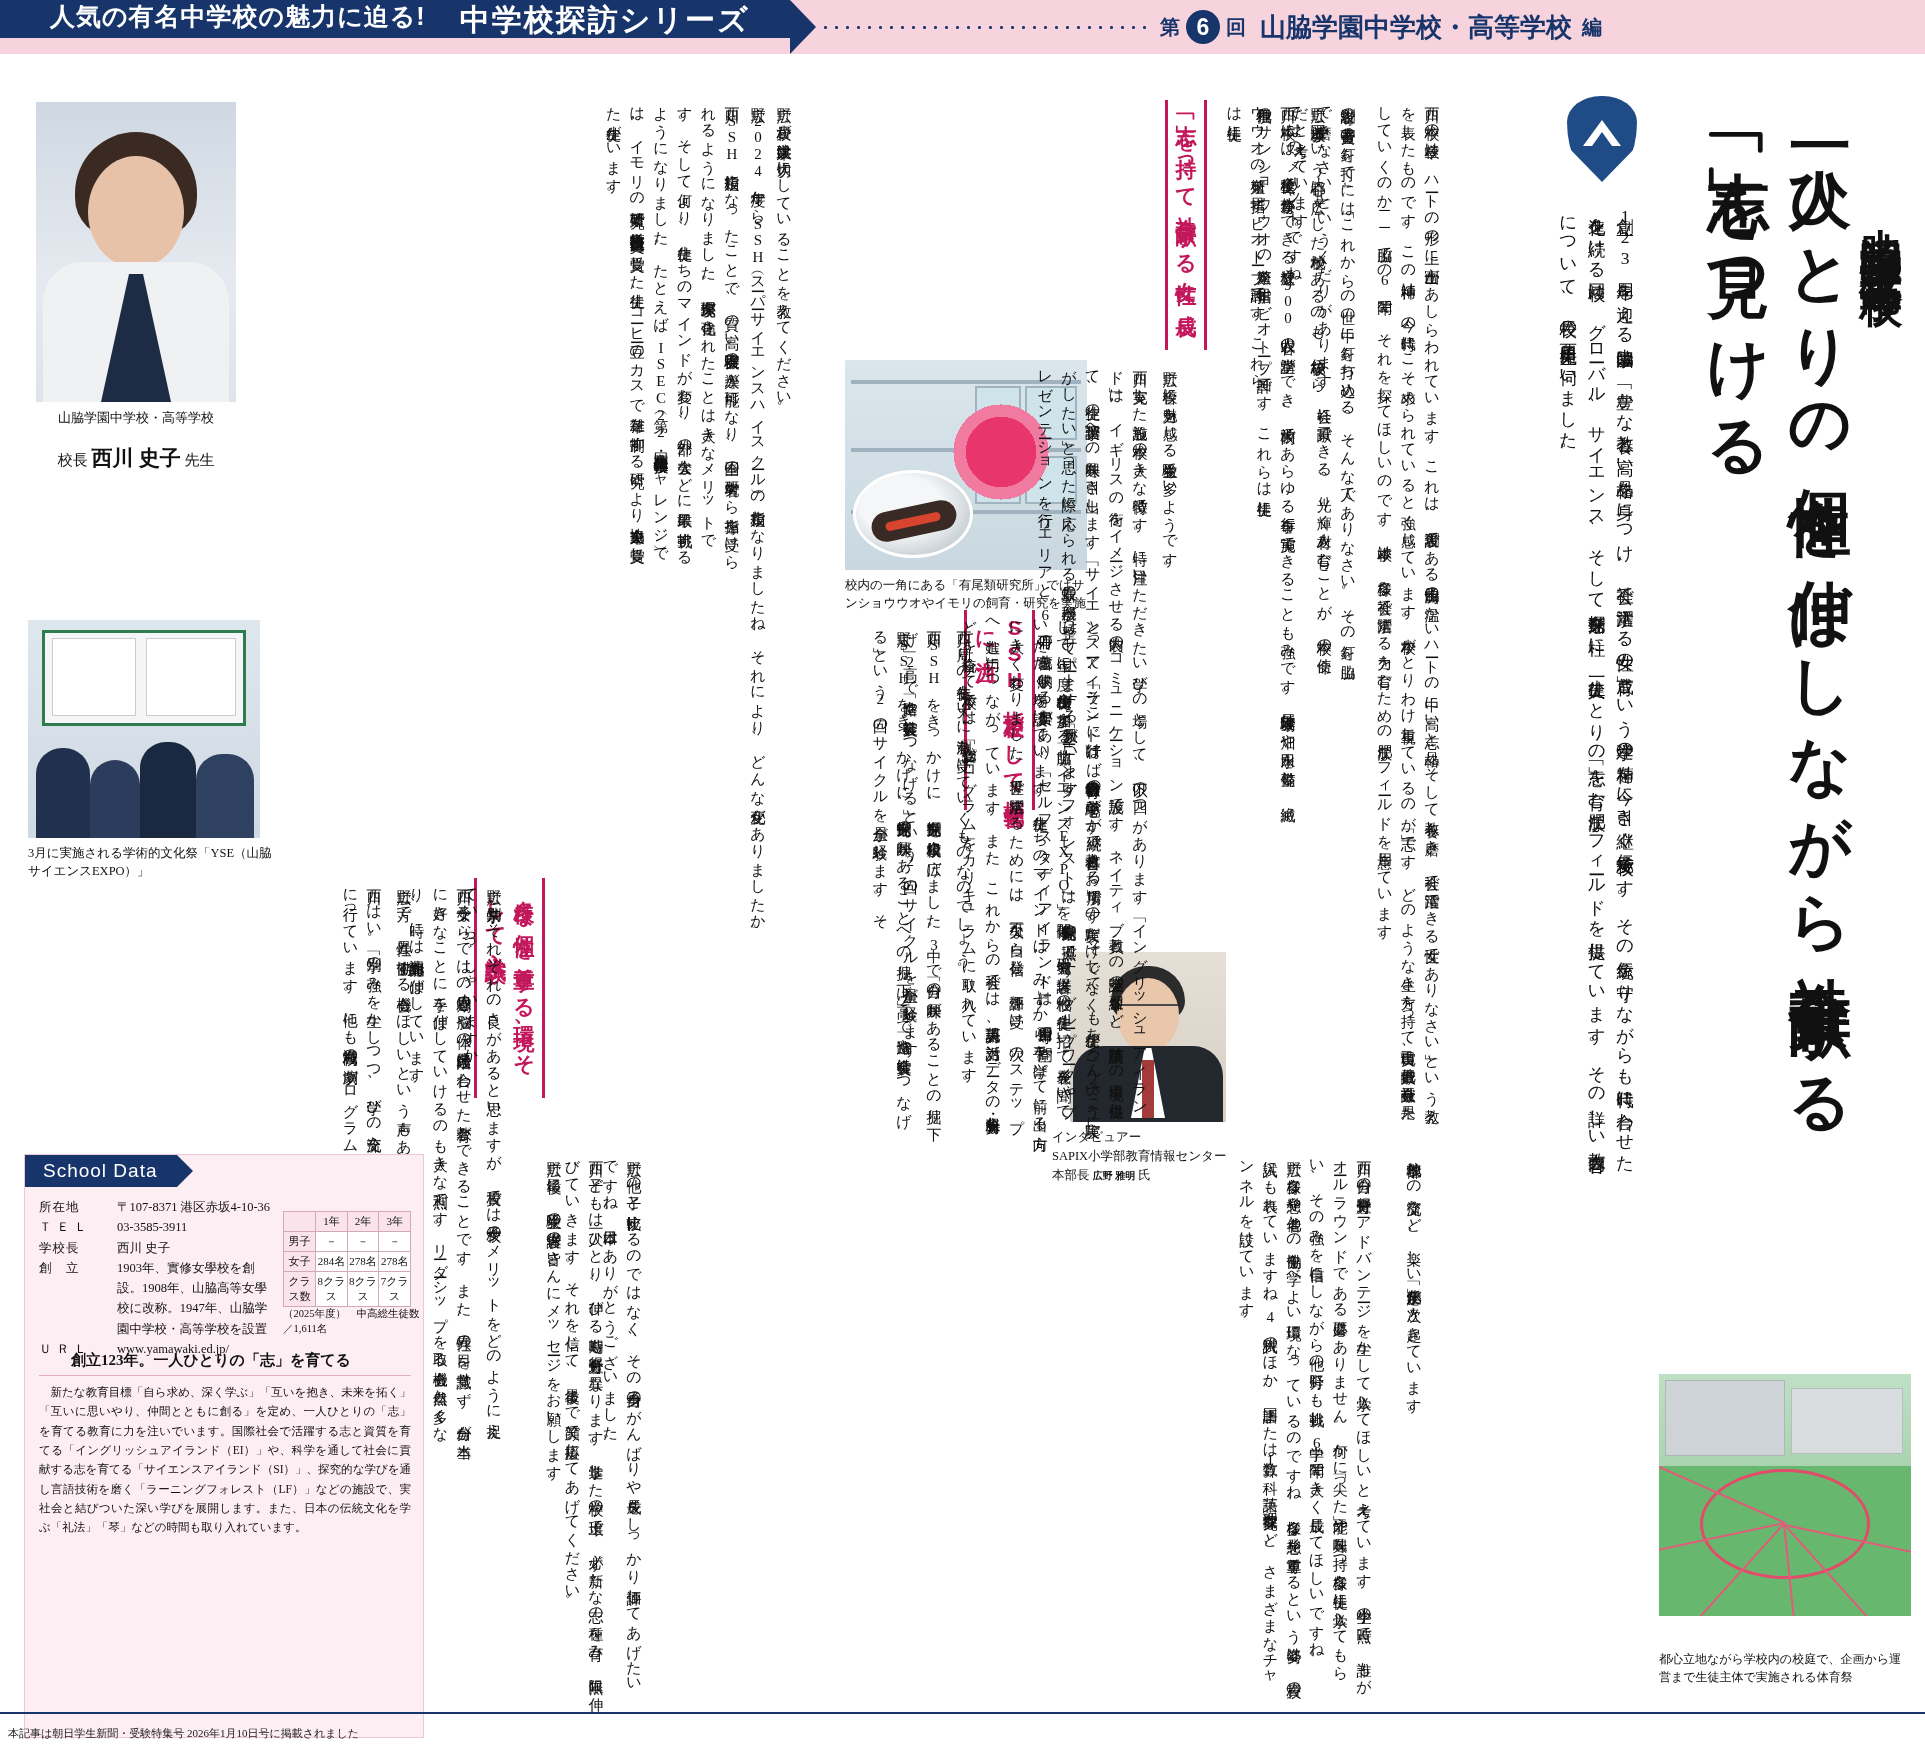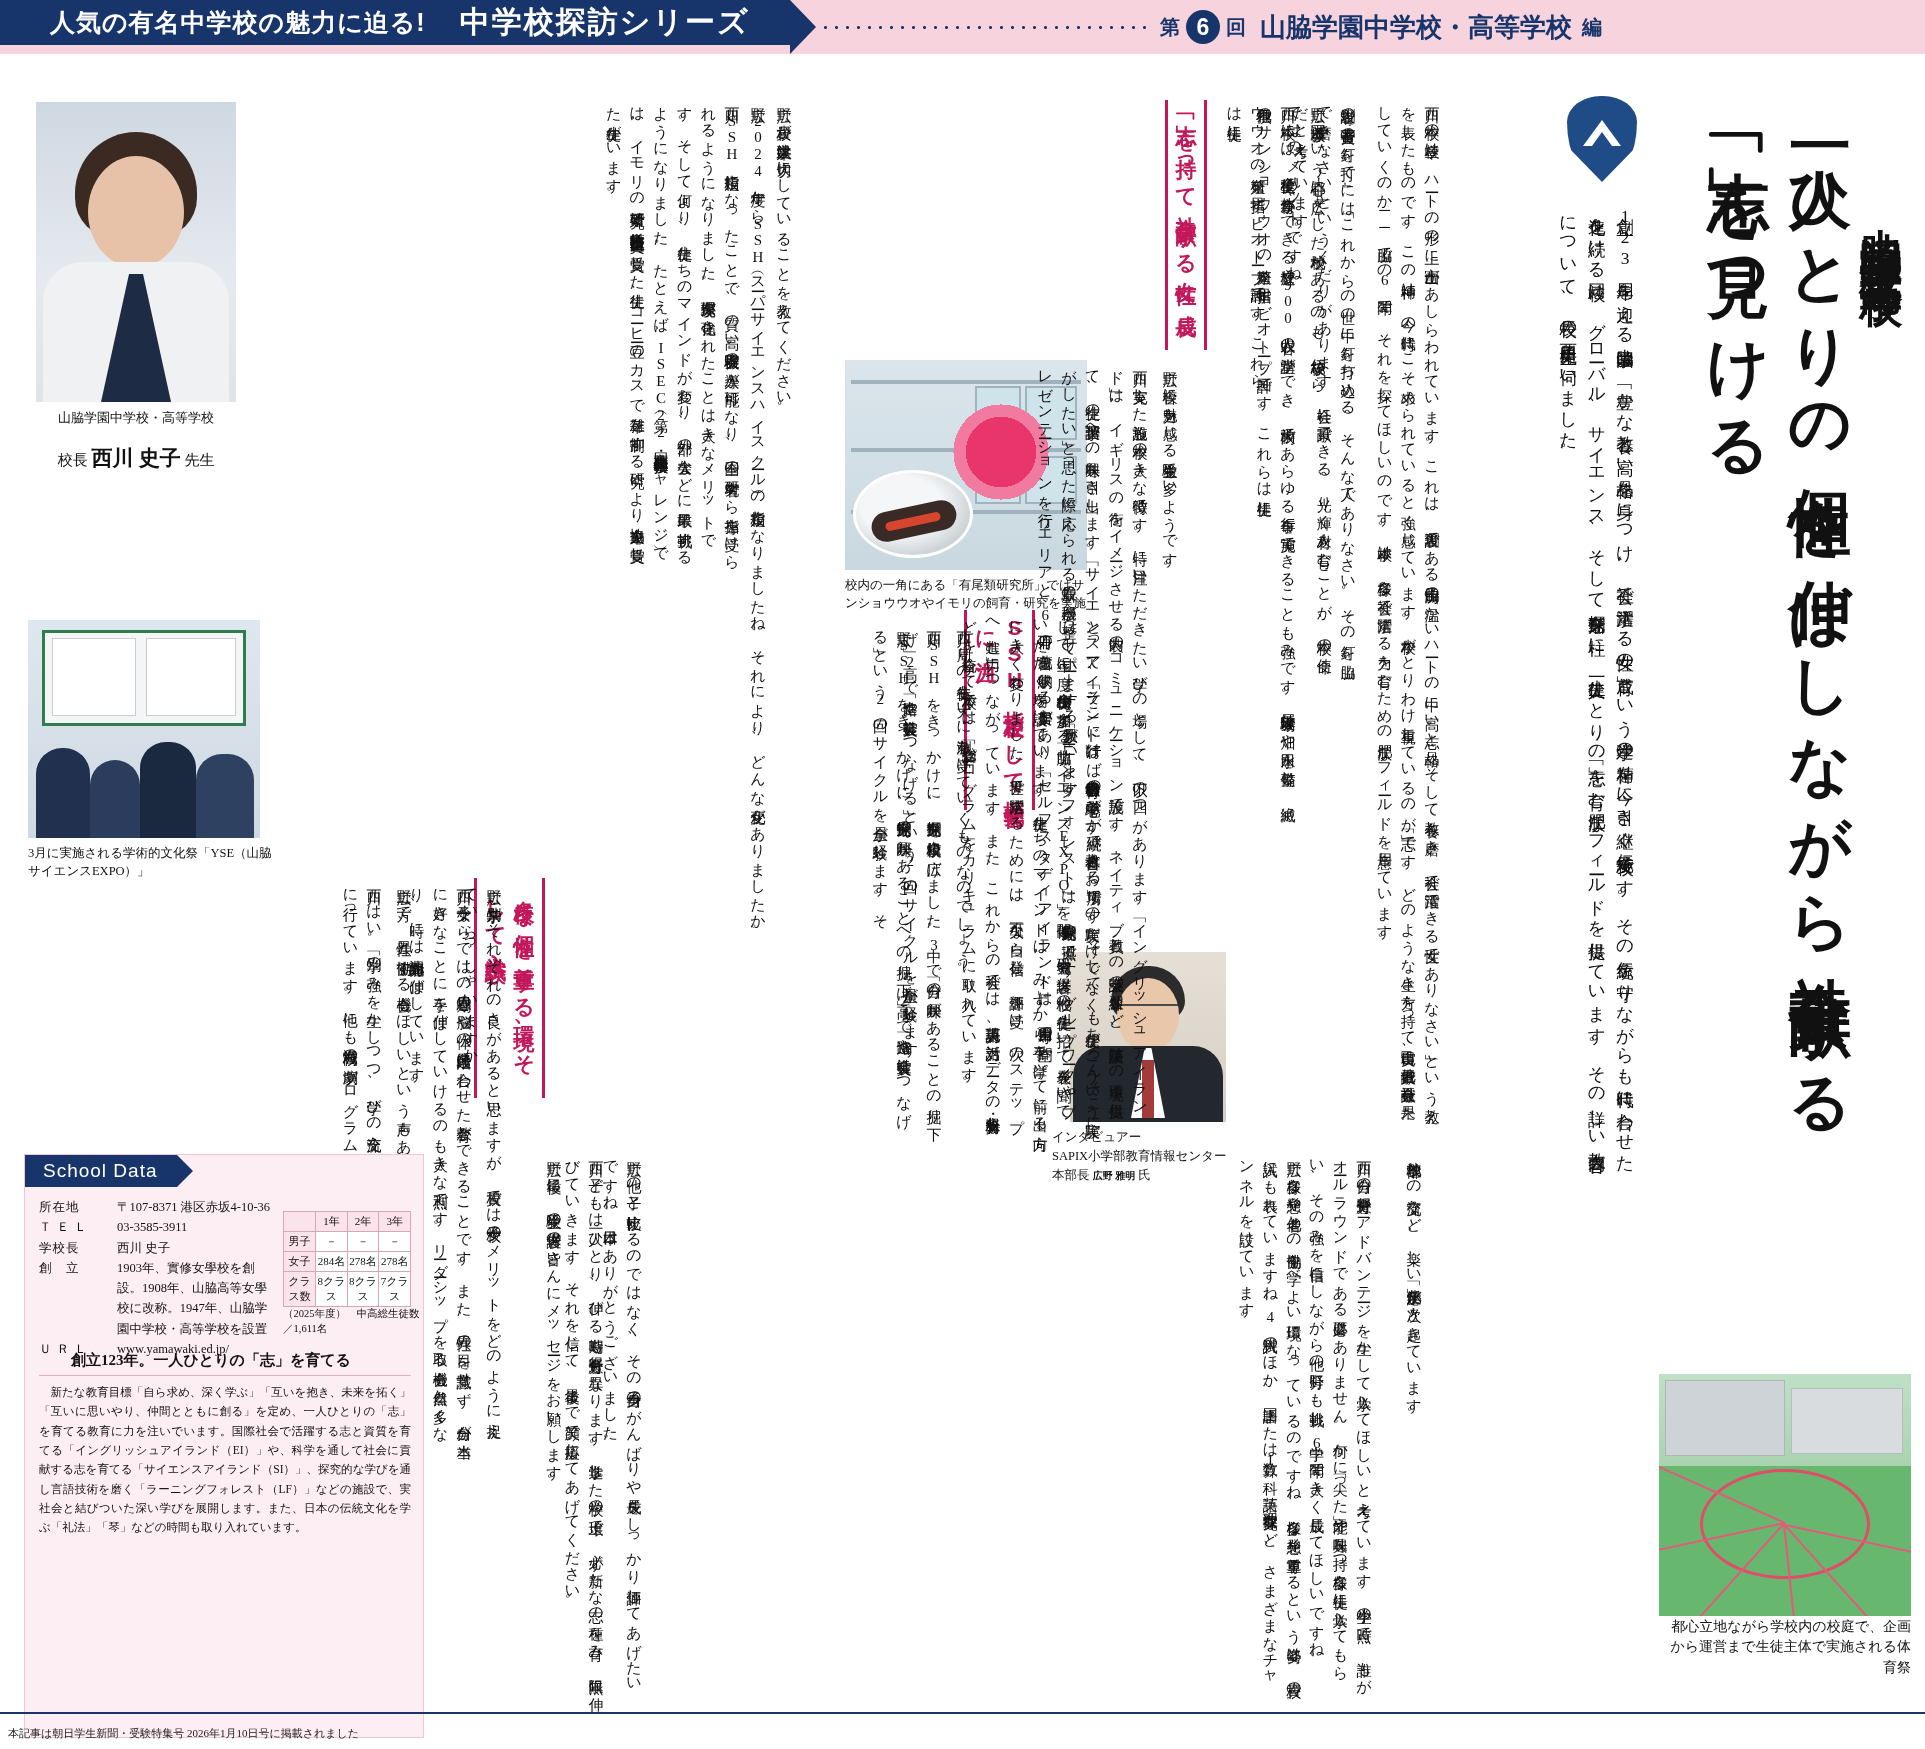--- a/index.html
+++ b/index.html
@@ -10,23 +10,23 @@
     background:#ffffff;
     position: relative;
     overflow: hidden;
   }
   
   .banner {
     position:absolute; left:0; top:0; width:1925px; height:54px;
     background:#f6d3dd;
   }
   .banner-left {
-    position:absolute; left:0; top:0; width:790px; height:45px;
+    position:absolute; left:0; top:0; width:790px; height:38px;
     background:#17356b;
-    display:flex; align-items:center;
+    display:flex; align-items:flex-start;
   }
   .banner-left:after{
     content:""; position:absolute; right:-26px; top:0;
     border-left:26px solid #17356b;
     border-top:27px solid transparent;
     border-bottom:27px solid transparent;
   }
   .banner-lead {
     color:#ffffff; font-size:25px; font-weight:bold; letter-spacing:1px;
     margin-left:50px; white-space:nowrap;
@@ -130,22 +130,22 @@
     width:170px; height:110px; border:3px solid #e24b6a; border-radius:50%;
   }
   .photo-campus .spoke {
     position:absolute; left:50%; top:62%; width:150px; height:2px;
     background:#e35b7a; transform-origin:0 0;
   }
   .cap-campus-wrap{
     position:absolute; right:14px; bottom:8px; width:252px; height:62px;
   }
   .cap-campus-h {
-    position:absolute; right:0; bottom:8px; width:252px;
-    font-size:14px; line-height:1.45; color:#111;text-align:right;
+    position:absolute; right:0; bottom:0; width:252px;
+    font-size:12px; line-height:1.45; color:#111;
   }
 
   
   .vcol {
     position:absolute;
     writing-mode: vertical-rl; text-orientation: upright;
     font-size:15px; line-height:1.58; letter-spacing:0.6px;
     color:#111;
   }
   .subhead-box {

